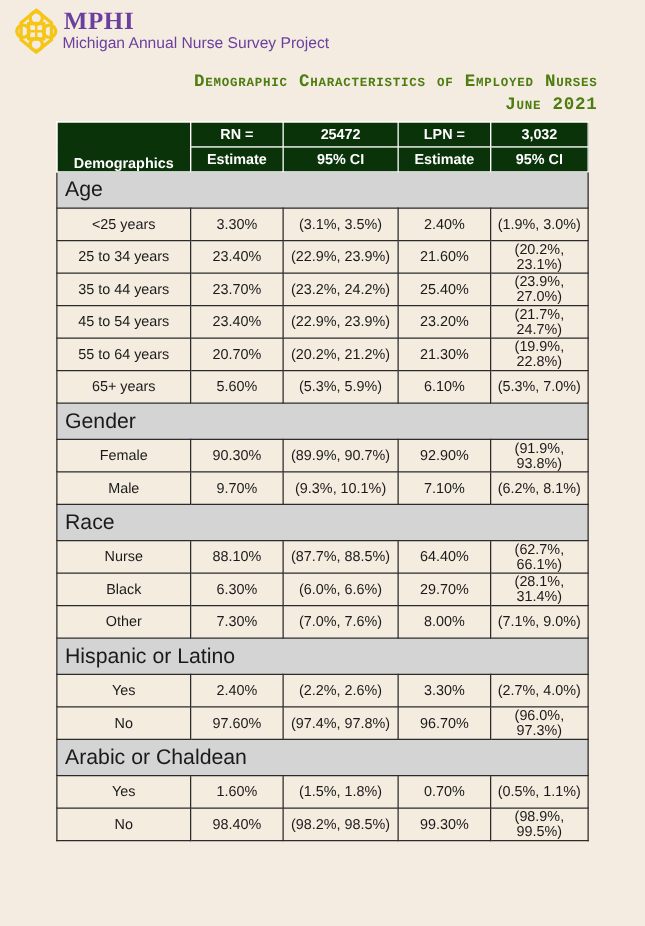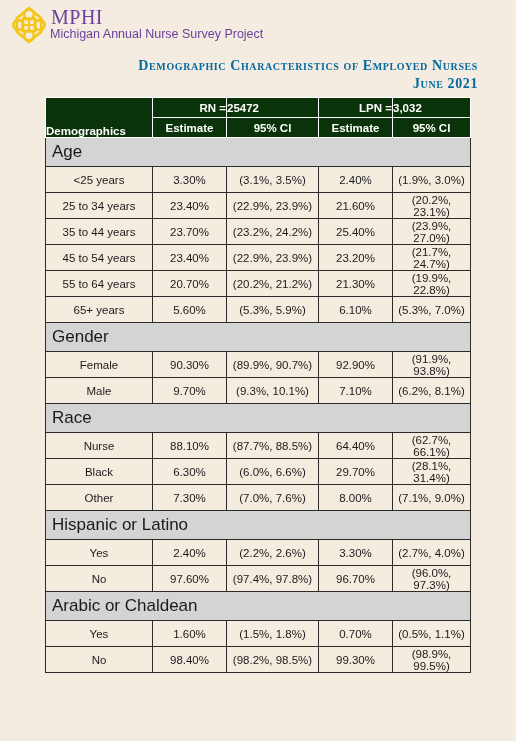--- a/index.html
+++ b/index.html
@@ -29,21 +29,21 @@
     flex: 0 0 38px;
     margin-right: 2px;
   }
   .logo-text {
     display: block;
     padding-top: 2px;
   }
   .logo-acronym {
     font-family: "Liberation Serif", serif;
     font-size: 20px;
-    font-weight: 400;
+    font-weight: 700;
     color: #6b3f9e;
     letter-spacing: 0.5px;
     line-height: 19px;
     display: block;
     padding-left: 1px;
   }
   .logo-rule {
     height: 2px;
     background: #6b3f9e;
     width: 182px;
@@ -61,26 +61,26 @@
   
   .title-wrap {
     position: absolute;
     left: 0;
     top: 57px;
     width: 478px;
     text-align: right;
   }
   .title-line {
     display: block;
-    font-family: Liberation Serif, serif;
+    font-family: Liberation Mono, monospace;
     font-weight: 700;
     font-size: 14px;
     font-variant: small-caps;
     letter-spacing: 0.6px;
-    color: #0369a1;
+    color: #4d7c0f;
     line-height: 18px;
   }
 
   
   .table-wrap {
     position: absolute;
     left: 45px;
     top: 97px;
     width: 425px;
   }
@@ -104,20 +104,21 @@
   col.c-lpn-est{ width: 74px; }
   col.c-lpn-ci { width: 78px; }
 
   
   tr.hdr-top td, tr.hdr-sub td {
     background: #0b3309;
     color: #ffffff;
     font-weight: 700;
     font-size: 11.5px;
     border-color: #ffffff;
+    text-align: center;
   }
   td.hdr-demographics {
     background: #0b3309;
     color: #ffffff;
     font-weight: 700;
     font-size: 12px;
     text-align: left;
     padding-left: 6px;
     vertical-align: bottom;
     padding-bottom: 4px;

